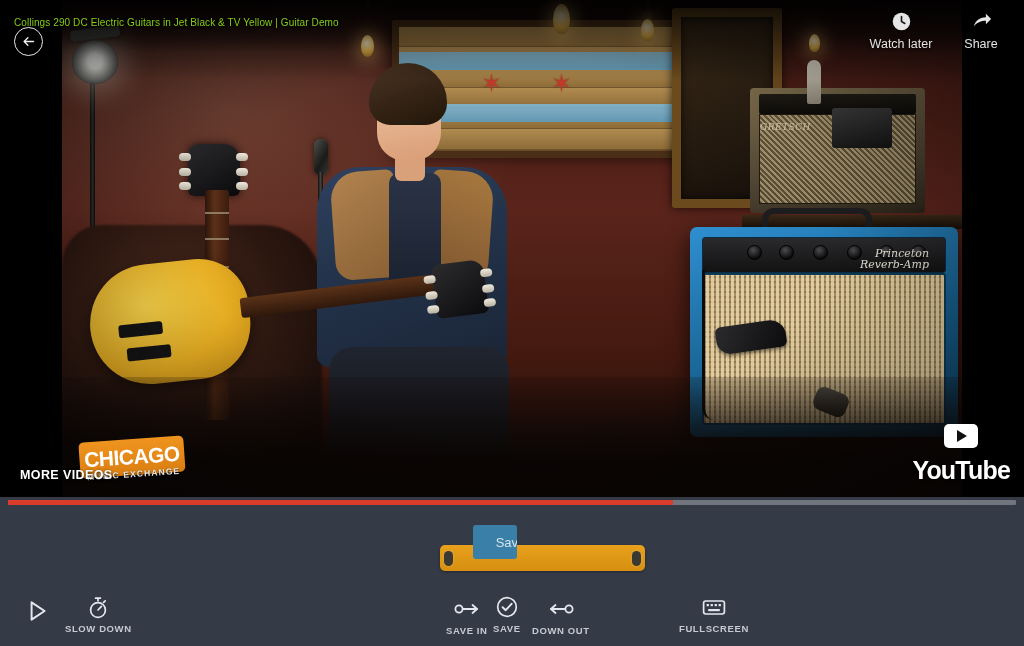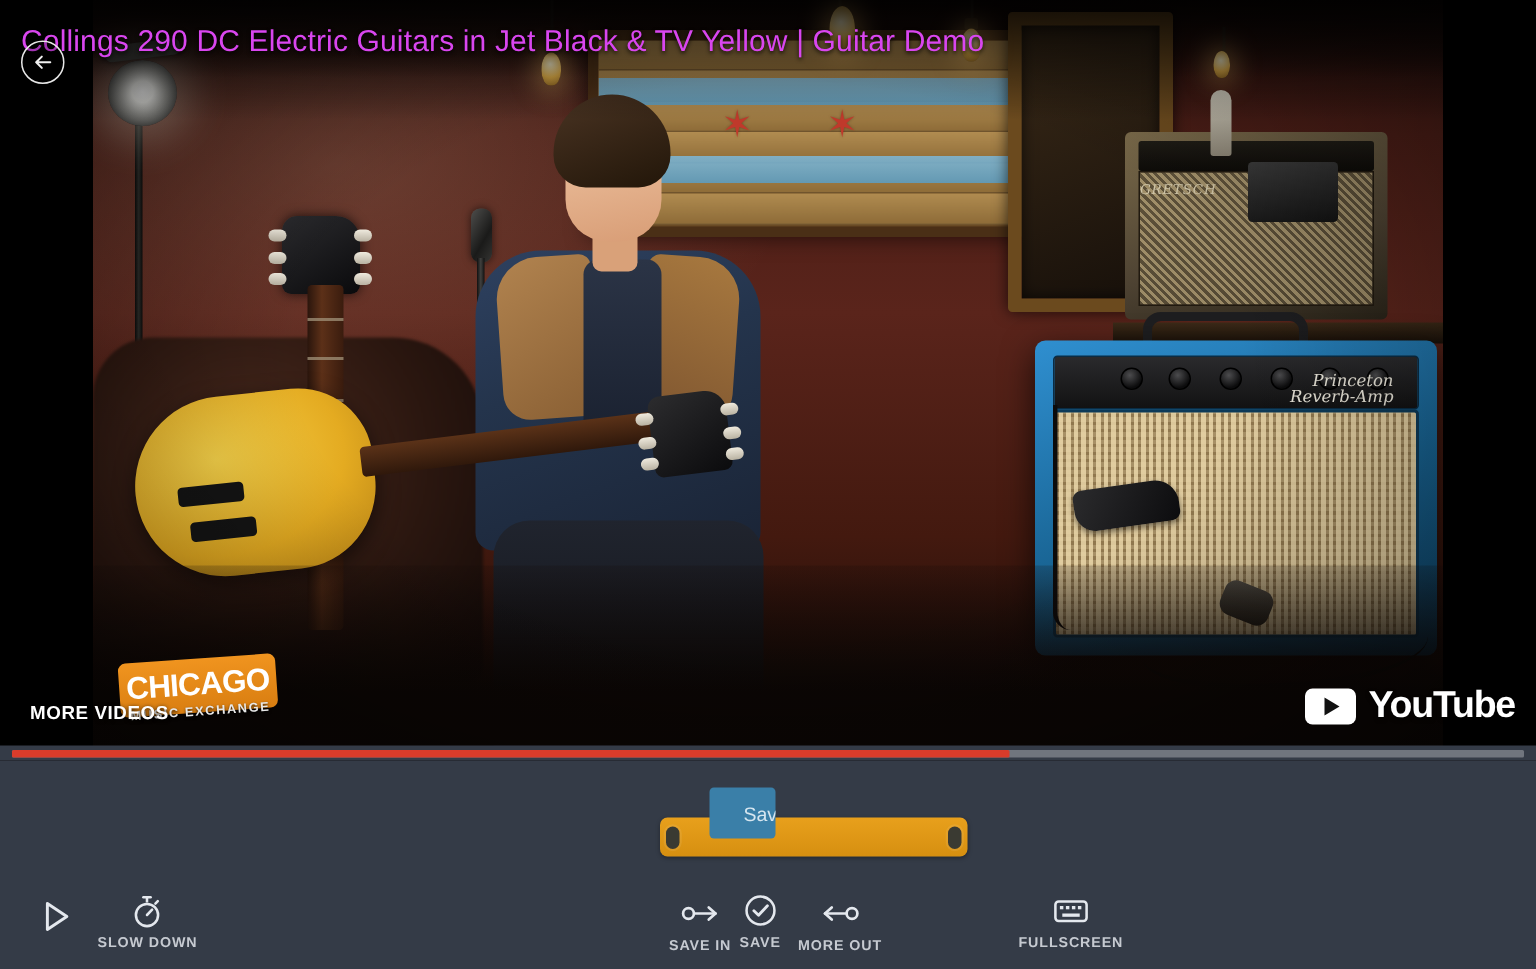--- a/index.html
+++ b/index.html
@@ -302,21 +302,21 @@
     pointer-events:none;
   }
 
   
   .top-bar {
     position:absolute; left:0; top:0; width:1024px; height:60px;
     display:flex; align-items:flex-start; z-index:20;
   }
   .video-title {
     position:absolute; left:14px; top:17px;
-    color:#d946ef; font-size:20px; letter-spacing:.1px;
+    color:#84cc16; font-size:10px; letter-spacing:.1px;
     white-space:nowrap; text-shadow:0 1px 3px rgba(0,0,0,.85);
   }
   .back-btn {
     position:absolute; left:14px; top:27px; width:29px; height:29px;
     border:1.6px solid #e8e8e8; border-radius:50%;
     display:flex; align-items:center; justify-content:center;
     cursor:pointer; z-index:25;
     background:rgba(0,0,0,0.25);
   }
   .top-actions {
@@ -354,21 +354,21 @@
     font-family:"Liberation Sans", sans-serif;
   }
   .cme-sub {
     position:absolute; left:2px; top:30px; width:102px;
     color:#e8e8e8; font-size:8.5px; font-weight:bold; letter-spacing:1.1px;
     text-align:center;
     text-shadow:0 1px 2px rgba(0,0,0,.9);
   }
   .yt-logo {
     position:absolute; right:14px; bottom:12px; z-index:18;
-    display:flex; align-items:center; gap:8px;
+    display:flex; align-items:center; gap:8px;flex-direction:column;
   }
   .yt-play {
     width:34px; height:24px; background:#fff; border-radius:5px;
     display:flex; align-items:center; justify-content:center;
   }
   .yt-tri { width:0;height:0;border-left:10px solid #111;border-top:6px solid transparent;border-bottom:6px solid transparent;margin-left:2px; }
   .yt-text {
     color:#fff; font-size:25px; font-weight:bold; letter-spacing:-0.8px;
     text-shadow:0 1px 3px rgba(0,0,0,.8);
   }
@@ -572,20 +572,39 @@
   </div>
 
   <div class="top-bar">
     <div class="video-title">Collings 290 DC Electric Guitars in Jet Black &amp; TV Yellow | Guitar Demo</div>
     <div class="back-btn">
       <svg width="15" height="15" viewBox="0 0 24 24">
         <path d="M20 12 H5 M11 6 L5 12 L11 18" fill="none" stroke="#f0f0f0" stroke-width="2.2" stroke-linecap="round" stroke-linejoin="round"></path>
       </svg>
     </div>
 
+    <div class="top-actions">
+      <div class="top-action">
+        <span class="ta-icon">
+          <svg width="21" height="21" viewBox="0 0 24 24">
+            <circle cx="12" cy="12" r="10" fill="#e6e6e6"></circle>
+            <path d="M12 6.5 V12 L15.8 14.2" fill="none" stroke="#1a1a1a" stroke-width="1.9" stroke-linecap="round"></path>
+          </svg>
+        </span>
+        <span class="ta-label">Watch later</span>
+      </div>
+      <div class="top-action">
+        <span class="ta-icon">
+          <svg width="23" height="21" viewBox="0 0 24 24">
+            <path d="M3 18 C5 10 11 7 17 7 L17 3 L23 9 L17 15 L17 11 C12 11 6 13 3 18 Z" fill="#e6e6e6"></path>
+          </svg>
+        </span>
+        <span class="ta-label">Share</span>
+      </div>
+    </div>
   </div>
 
   <div class="progress-wrap">
     <div class="progress-track">
       <div class="progress-fill" id="progress-fill" style="width: 66%; background: rgb(217, 60, 43);"></div>
     </div>
   </div>
 
   <div class="panel">
 
@@ -644,21 +663,21 @@
       </div>
 
       <div class="ctrl" style="left:532px; top:6px;">
         <span class="c-icon">
           <svg width="28" height="20" viewBox="0 0 28 20">
             <circle cx="22" cy="10" r="3.6" fill="none" stroke="#e4e8ee" stroke-width="1.8"></circle>
             <path d="M4 10 H18" stroke="#e4e8ee" stroke-width="1.8" stroke-linecap="round"></path>
             <path d="M8.5 6 L4 10 L8.5 14" fill="none" stroke="#e4e8ee" stroke-width="1.8" stroke-linecap="round" stroke-linejoin="round"></path>
           </svg>
         </span>
-        <span class="c-label">MORE OUT</span>
+        <span class="c-label">DOWN OUT</span>
       </div>
 
       <div class="ctrl" style="left:679px; top:4px;">
         <span class="c-icon">
           <svg width="24" height="19" viewBox="0 0 24 19">
             <rect x="1.6" y="3" width="20.8" height="13" rx="2.2" fill="none" stroke="#e4e8ee" stroke-width="1.7"></rect>
             <rect x="4.6" y="6" width="2.3" height="2.2" fill="#e4e8ee"></rect>
             <rect x="8.6" y="6" width="2.3" height="2.2" fill="#e4e8ee"></rect>
             <rect x="12.6" y="6" width="2.3" height="2.2" fill="#e4e8ee"></rect>
             <rect x="16.6" y="6" width="2.3" height="2.2" fill="#e4e8ee"></rect>

